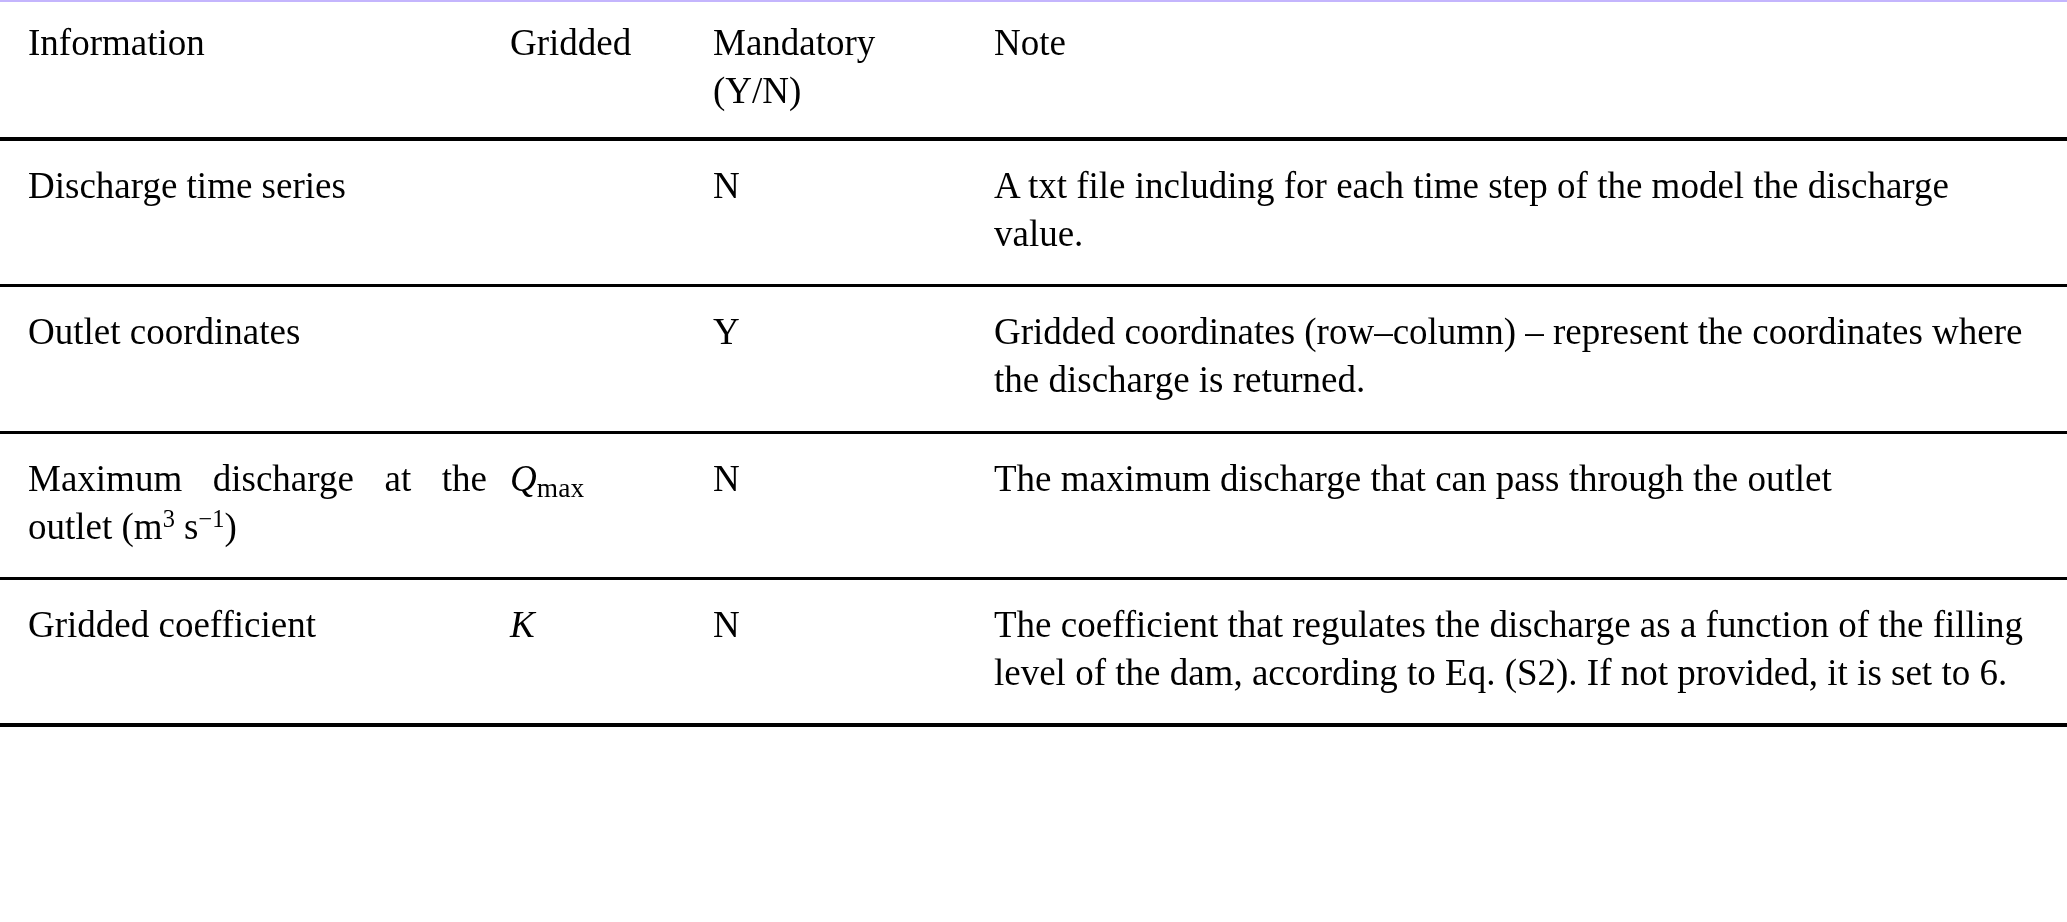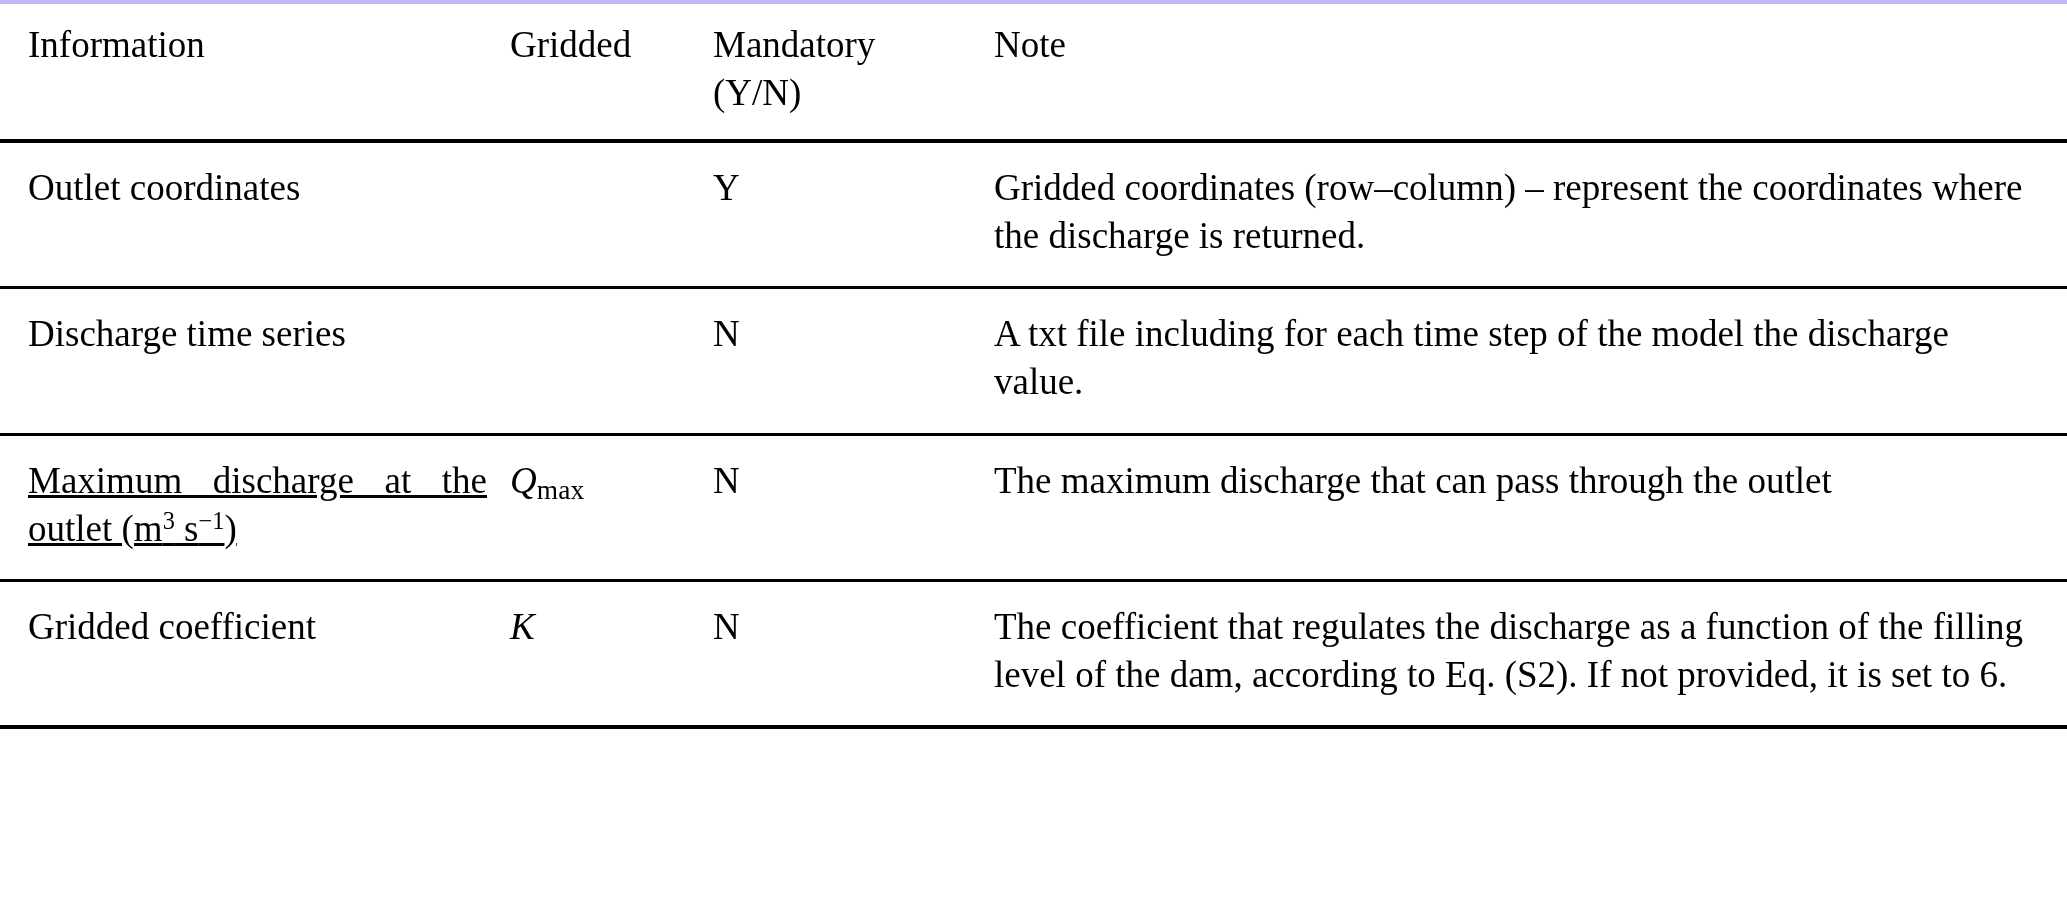--- a/index.html
+++ b/index.html
@@ -25,21 +25,21 @@
   table.data-table {
     border-collapse: collapse;
     width: 2067px;
     table-layout: fixed;
     font-size: 37px;
     line-height: 1.30;
   }
 
   
   table.data-table thead tr.header-row > * {
-    border-top: 4px solid #c4b5fd;
+    border-top: 2px solid #c4b5fd;
     border-bottom: 4px solid #000;
   }
   table.data-table tbody tr.body-row > * {
     border-bottom: 3px solid #000;
   }
   table.data-table tbody tr.body-row.first-body-row > * {
     border-top: 0;
   }
   table.data-table tbody tr.body-row.last-body-row > * {
     border-bottom: 4px solid #000;
@@ -67,21 +67,20 @@
   th.cell-symbol      { padding-top: 17px; padding-bottom: 22px; }
   th.cell-mandatory   { padding-top: 17px; padding-bottom: 22px; }
   th.cell-note        { padding-top: 17px; padding-bottom: 22px; }
 
   td { padding-top: 21px; padding-bottom: 26px; }
 
   
   .justified {
     text-align: justify;
     text-align-last: left;
-    text-decoration: underline;
   }
 
   
   .math-var {
     font-style: italic;
     font-family: "Liberation Serif", "DejaVu Serif", serif;
   }
   .math-sub {
     font-style: normal;
     font-size: 0.74em;
@@ -118,32 +117,32 @@
         <th class="cell-mandatory">
           <span>Mandatory</span>
           <span class="header-sub">(Y/N)</span>
         </th>
         <th class="cell-note">Note</th>
       </tr>
     </thead>
 
     <tbody>
 
+      <tr class="body-row">
+        <td class="cell-information">Discharge time series</td>
+        <td class="cell-symbol"></td>
+        <td class="cell-mandatory">N</td>
+        <td class="cell-note">A txt file including for each time step of the model the discharge value.</td>
+      </tr>
+
       <tr class="body-row first-body-row">
         <td class="cell-information">Outlet coordinates</td>
         <td class="cell-symbol"></td>
         <td class="cell-mandatory">Y</td>
         <td class="cell-note">Gridded coordinates (row–column) – represent the coordinates where the discharge is returned.</td>
-      </tr>
-
-      <tr class="body-row">
-        <td class="cell-information">Discharge time series</td>
-        <td class="cell-symbol"></td>
-        <td class="cell-mandatory">N</td>
-        <td class="cell-note">A txt file including for each time step of the model the discharge value.</td>
       </tr>
 
       <tr class="body-row">
         <td class="cell-information justified">
           <span>Maximum discharge at the outlet (m</span><span class="sup">3</span><span class="nowrap"> s</span><span class="sup">−1</span><span>)</span>
         </td>
         <td class="cell-symbol">
           <span class="math-var">Q</span><span class="math-sub">max</span>
         </td>
         <td class="cell-mandatory">N</td>

